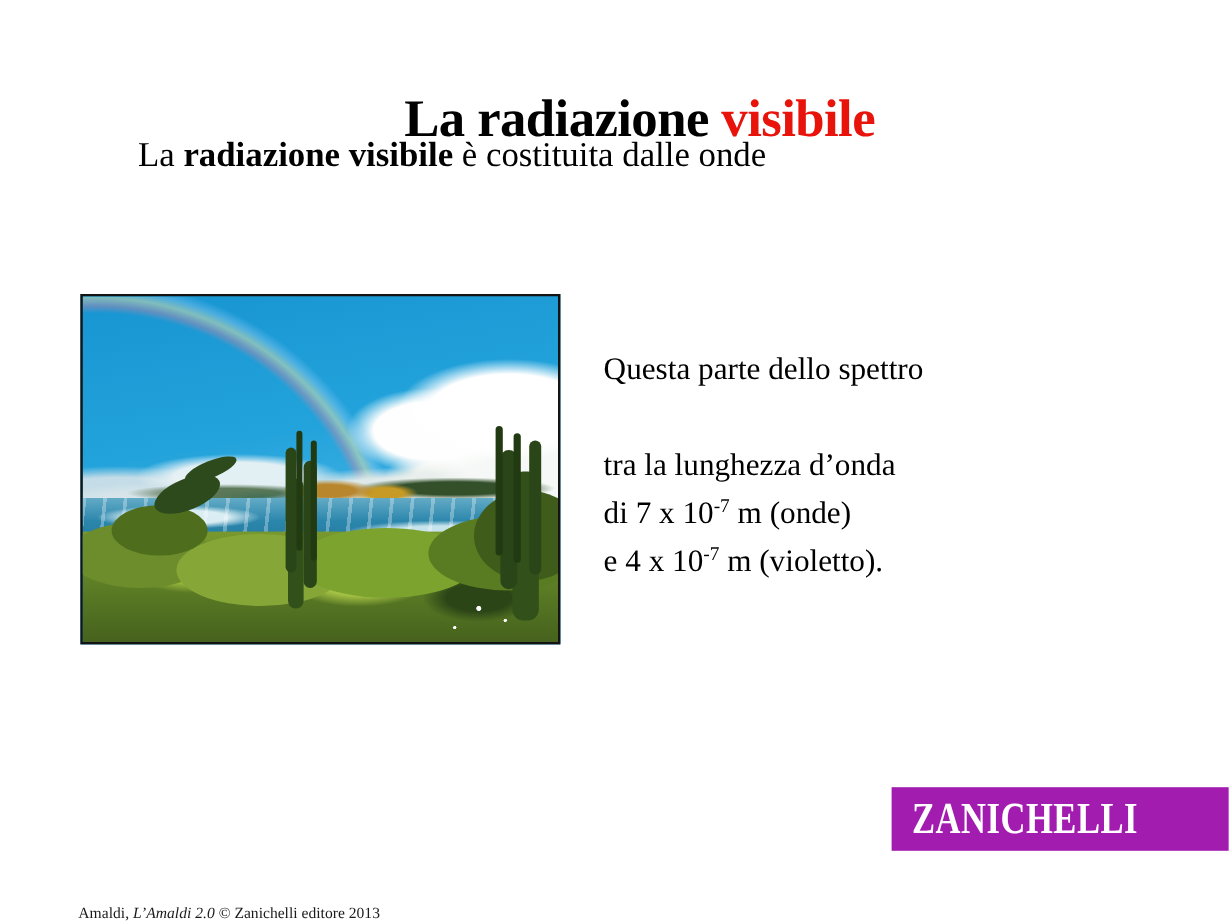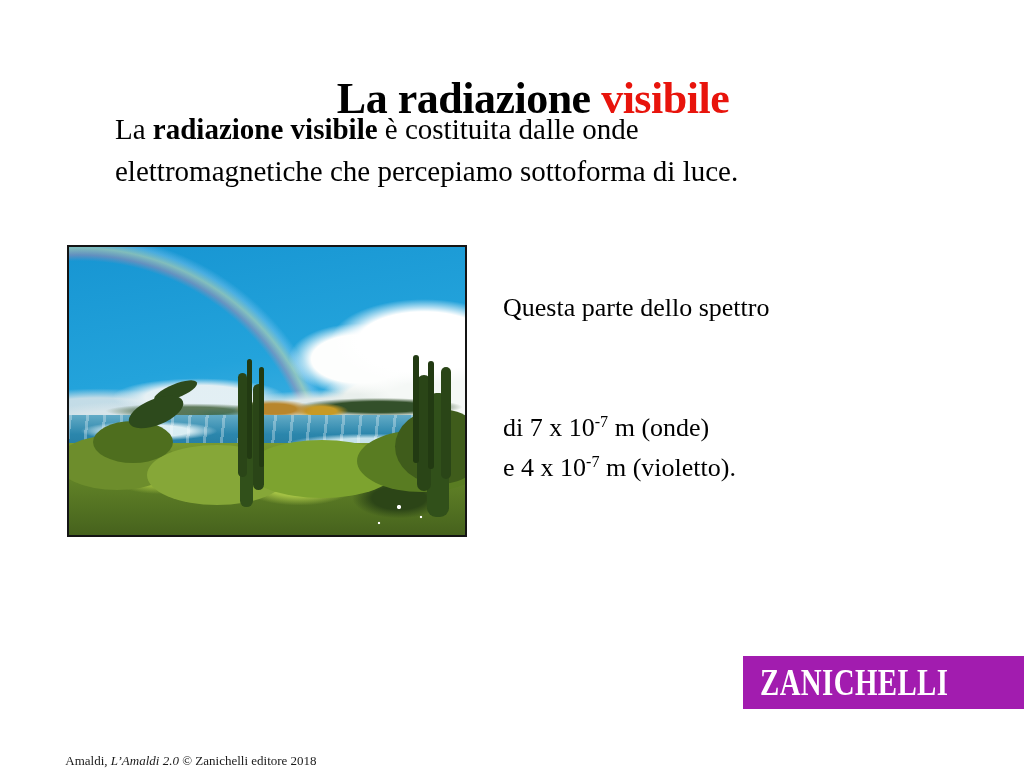--- a/index.html
+++ b/index.html
@@ -93,21 +93,20 @@
 <body>
 
 <div class="slide">
 
   <div class="title">
     <span>La radiazione </span><span class="accent">visibile</span>
   </div>
 
   <div class="intro">
     <span>La </span><b>radiazione visibile</b><span> è costituita dalle onde</span><br>
-    <span>elettromagnetiche che percepiamo sottoforma di luce.</span>
   </div>
 
   <div class="photo">
     <div class="sky"></div>
     <div class="rainbow"></div>
     <div class="clouds"></div>
     <div class="mist"></div>
     <div class="treeline"></div>
     <div class="water"></div>
     <div class="bushes"></div>
@@ -118,26 +117,26 @@
     <div class="blob b5"></div>
     <div class="blob b6"></div>
     <div class="plant p1"></div>
     <div class="plant p2"></div>
     <div class="plant p3"></div>
   </div>
 
   <div class="caption">
     <span>Questa parte dello spettro</span><br>
     <br>
-    <br>
+    <span>tra la lunghezza d’onda</span><br>
     <span><span>di 7 x 10</span><sup>-7</sup><span> m (onde)</span></span><br>
     <span><span>e 4 x 10</span><sup>-7</sup><span> m (violetto).</span></span>
   </div>
 
   <div class="logo">
     <span class="logo-text">ZANICHELLI</span>
   </div>
 
   <div class="footer">
-    <span>Amaldi, </span><span class="it">L’Amaldi 2.0</span><span> © Zanichelli editore 2018</span>
+    <span>Amaldi, </span><span class="it">L’Amaldi 2.0</span><span> © Zanichelli editore 2013</span>
   </div>
 
 </div>
 
 </body></html>

